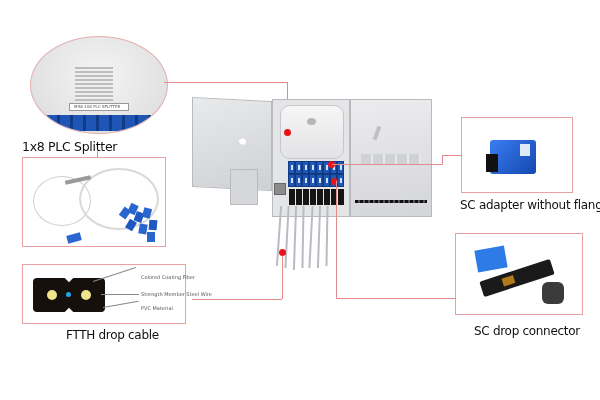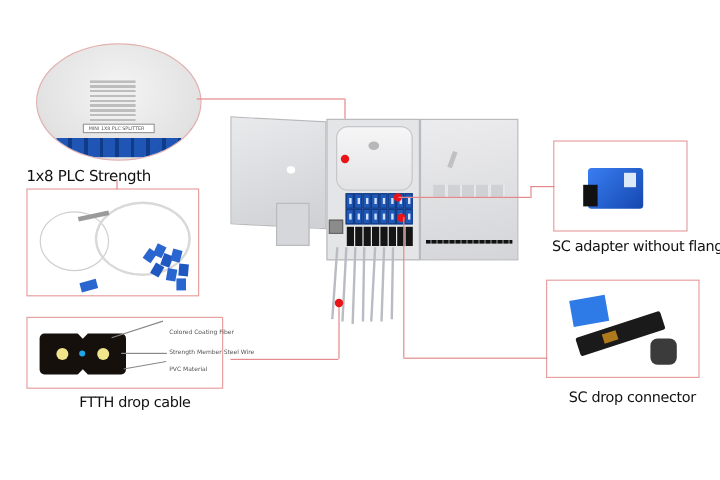--- a/index.html
+++ b/index.html
@@ -21,21 +21,21 @@
 <body>
 
 <div class="abs" style="left:30px;top:36px;width:136px;height:96px;border-radius:50%;background:radial-gradient(ellipse at 50% 40%,#f4f4f4 0%,#e2e2e2 70%,#cfcfcf 100%);border:1px solid #e3b0b0;overflow:hidden;">
   <div class="abs" style="left:44px;top:30px;width:38px;height:34px;background:repeating-linear-gradient(#bdbdbd 0 2px,#efefef 2px 4px);"></div>
   <div class="abs" style="left:38px;top:66px;width:58px;height:6px;background:#fff;border:1px solid #999;">
     <span class="tiny" style="left:4px;top:0px;">MINI 1X8 PLC SPLITTER</span>
   </div>
   <div class="abs" style="left:16px;top:78px;width:104px;height:16px;background:repeating-linear-gradient(90deg,#1f55b5 0 10px,#0f3b88 10px 13px);"></div>
   <div class="abs" style="left:128px;top:70px;width:6px;height:10px;background:#3a9a3a;"></div>
 </div>
-<div class="label" style="left:22px;top:139px;font-size:12.5px;">1x8 PLC Strength</div>
+<div class="label" style="left:22px;top:139px;font-size:12.5px;">1x8 PLC Splitter</div>
 
 <div class="line" style="left:164px;top:82px;width:123px;height:1px;"></div>
 <div class="line" style="left:287px;top:82px;width:1px;height:48px;"></div>
 
 <div class="box" style="left:22px;top:157px;width:144px;height:90px;">
 
   <div class="abs" style="left:10px;top:18px;width:56px;height:48px;border:1px solid #cfcfcf;border-radius:50%;"></div>
   <div class="abs" style="left:56px;top:10px;width:76px;height:58px;border:2px solid #d9d9d9;border-radius:50%;"></div>
   <div class="abs" style="left:42px;top:20px;width:26px;height:4px;background:#9a9a9a;transform:rotate(-12deg);"></div>
 

